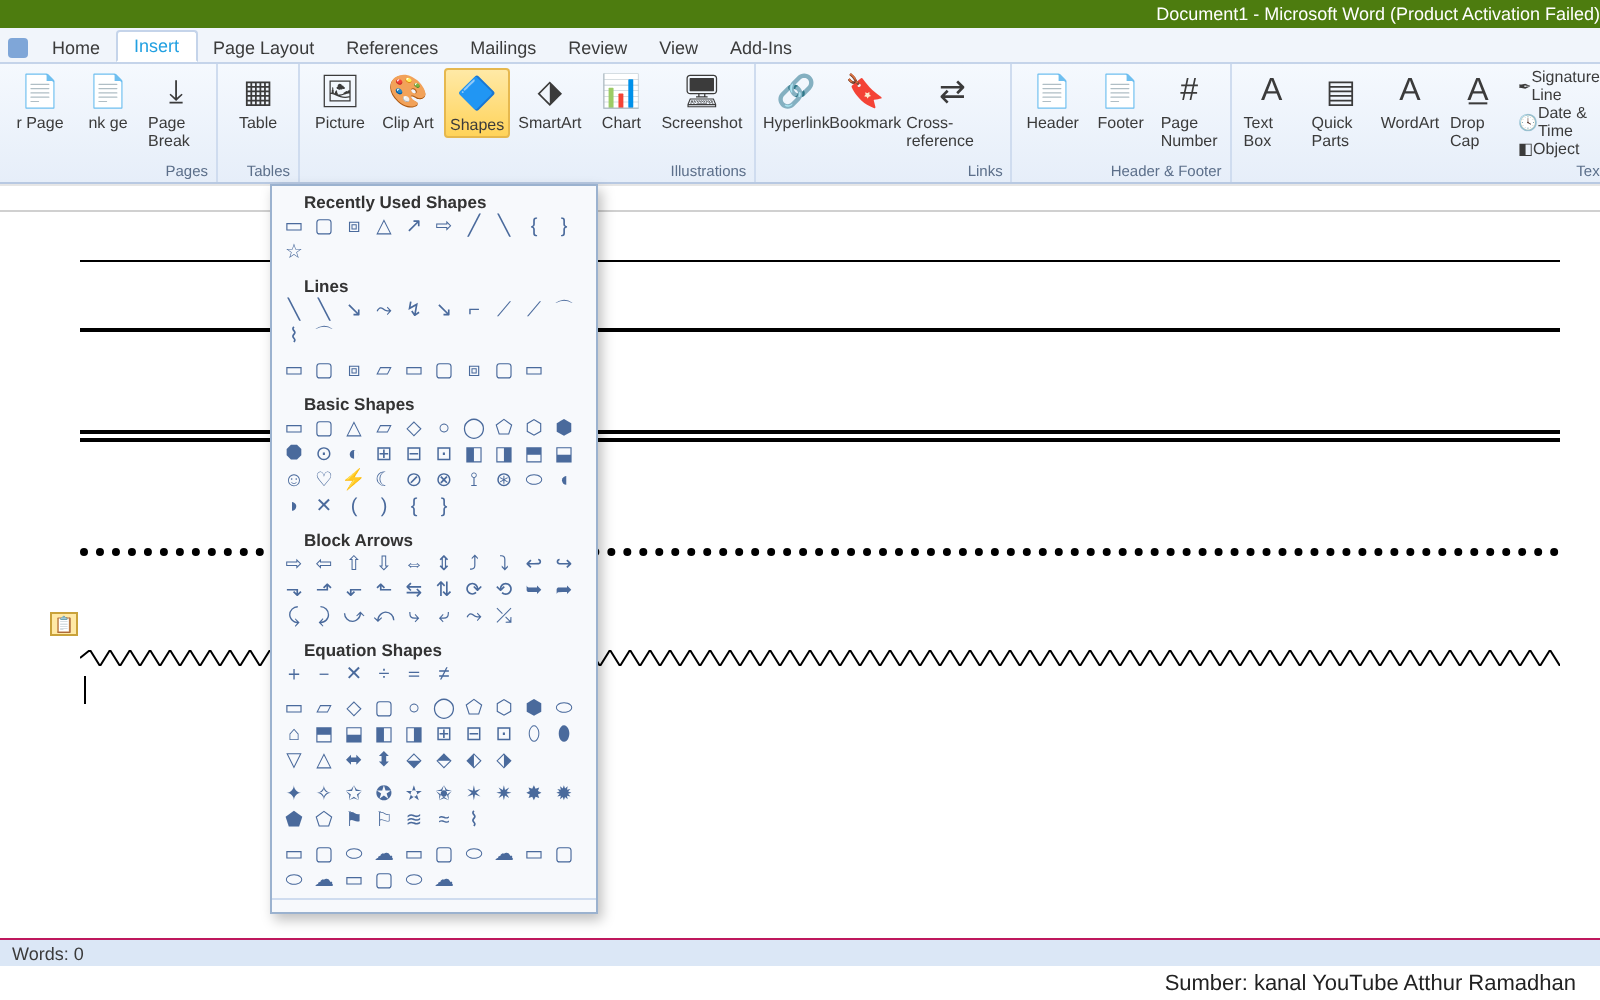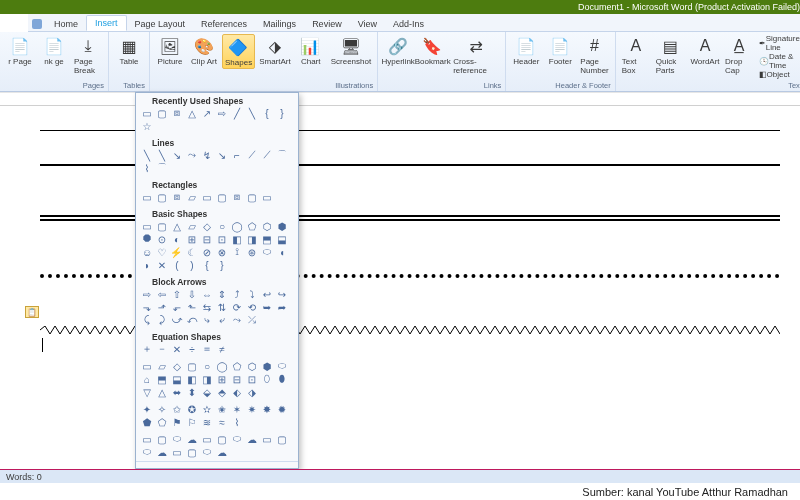--- a/index.html
+++ b/index.html
@@ -2,21 +2,21 @@
 <html><head>
 <meta charset="utf-8">
 <style>
   * { box-sizing: border-box; margin: 0; padding: 0; font-family: "Segoe UI", Tahoma, sans-serif; }
   body { width: 800px; height: 500px; background: #fff; overflow: hidden; position: relative; }
 
   
   .titlebar { height: 14px; background: #4d7c0f; color: #fff; font-size: 9px; text-align: right; line-height: 14px; }
 
   
-  .tabs { height: 18px; background: #f1f5fb; display: flex; align-items: flex-end; font-size: 9px; border-bottom: 1px solid #c5d4ea; margin-left: 28px; }
+  .tabs { height: 18px; background: #f1f5fb; display: flex; align-items: flex-end; font-size: 9px; border-bottom: 1px solid #c5d4ea; }
   .qat { width: 10px; height: 10px; margin: 2px 4px; background: #7fa6d8; border-radius: 2px; }
   .tab { padding: 2px 8px; color: #3b3b3b; cursor: pointer; }
   .tab.active { background: #fff; border: 1px solid #c5d4ea; border-bottom: 1px solid #fff; border-radius: 2px 2px 0 0; color: #21a0e1; }
 
   
   .ribbon { height: 60px; background: linear-gradient(#f5f9fe,#e6eef9); border-bottom: 1px solid #b8c9e2; display: flex; }
   .group { border-right: 1px solid #cfdcef; padding: 2px 4px 0 4px; display: flex; flex-direction: column; justify-content: space-between; }
   .group-items { display: flex; gap: 2px; }
   .rbtn { display: flex; flex-direction: column; align-items: center; justify-content: flex-start; font-size: 8px; color: #3b3b3b; padding: 1px 2px; border-radius: 2px; cursor: pointer; min-width: 32px; }
   .rbtn.small { min-width: auto; flex-direction: row; font-size: 8px; padding: 0 2px; }
@@ -238,21 +238,20 @@
         <div class="sh">↘</div>
         <div class="sh">⌐</div>
         <div class="sh">⟋</div>
         <div class="sh">⟋</div>
         <div class="sh">⌒</div>
         <div class="sh">⌇</div>
         <div class="sh">⌒</div>
       </div>
     </div>
   <div class="cat">
-      <div class="cat-head">Rectangles</div>
       <div class="cat-grid">
         <div class="sh">▭</div>
         <div class="sh">▢</div>
         <div class="sh">⧈</div>
         <div class="sh">▱</div>
         <div class="sh">▭</div>
         <div class="sh">▢</div>
         <div class="sh">⧈</div>
         <div class="sh">▢</div>
         <div class="sh">▭</div>

